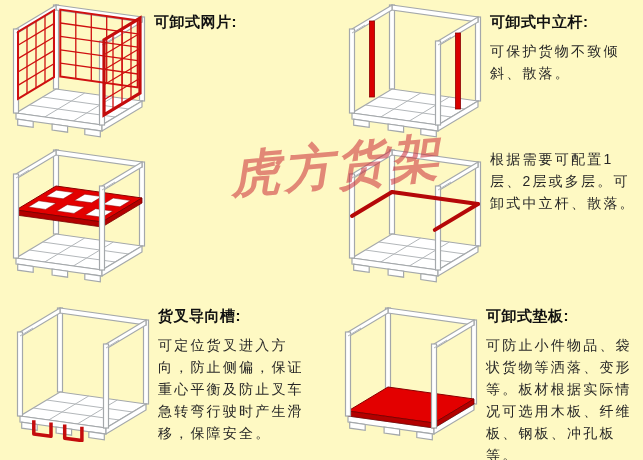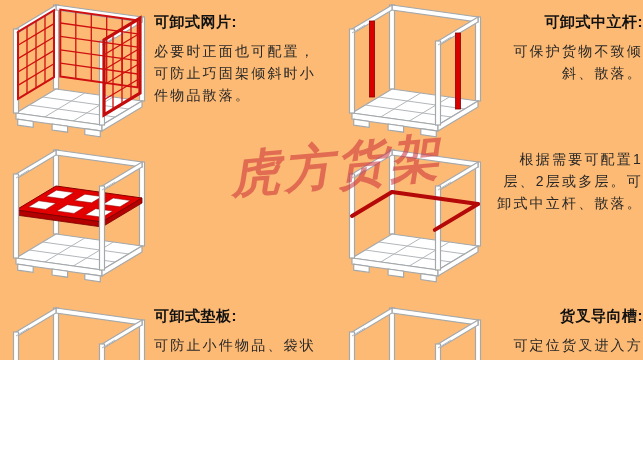--- a/index.html
+++ b/index.html
@@ -1,29 +1,29 @@
 <!DOCTYPE html>
 <html><head>
 <meta charset="utf-8">
 <style>
   html,body{margin:0;padding:0;background:#fff;}
   .page{
-    position:relative;width:643px;height:360px;background:#fdba74;
+    position:relative;width:643px;height:460px;background:#fef9c3;
     font-family:"Liberation Sans",sans-serif;overflow:hidden;
   }
   .grid{
     display:grid;width:643px;height:460px;
     grid-template-columns:332px 311px;
     grid-template-rows:142px 156px 162px;
   }
   .cell{display:flex;align-items:flex-start;}
   .cell svg{flex:none;width:150px;height:138px;}
   .txt{padding-left:4px;}
   .c1 .txt{width:170px;}
-  .c2 .txt{width:160px;text-align:right;}
+  .c2 .txt{width:160px;}
   .c2 svg{margin-left:4px;}
   .r1 svg{margin-top:1px;}  .r1 .txt{padding-top:13px;}
   .r2 svg{margin-top:4px;}  .r2 .txt{padding-top:6px;}
   .r3 svg{margin-top:6px;}  .r3 .txt{padding-top:9px;}
   .title{margin:0 0 8px 0;font-size:15px;font-weight:bold;color:#111;letter-spacing:0.5px;}
   .body{margin:0;font-size:14px;line-height:22px;color:#272727;letter-spacing:2.2px;}
   .watermark{
     position:absolute;left:230px;top:133px;z-index:4;pointer-events:none;
     font-size:50px;font-weight:bold;font-style:italic;letter-spacing:3px;
     color:rgba(203,44,54,0.55);transform:rotate(-5deg);white-space:nowrap;
@@ -90,21 +90,20 @@
           <line x1="113.0" y1="108.4" x2="113.0" y2="33.4" class="rdthickl"></line>
           <line x1="122.0" y1="103.0" x2="122.0" y2="28.0" class="rdthickl"></line>
           <line x1="131.0" y1="97.6" x2="131.0" y2="22.6" class="rdthickl"></line>
           <line x1="104.0" y1="98.8" x2="140.0" y2="77.2" class="rdthickl"></line>
           <line x1="104.0" y1="83.8" x2="140.0" y2="62.2" class="rdthickl"></line>
           <line x1="104.0" y1="68.8" x2="140.0" y2="47.2" class="rdthickl"></line>
           <line x1="104.0" y1="53.8" x2="140.0" y2="32.2" class="rdthickl"></line>
         </svg>
       <div class="txt">
         <p class="title">可卸式网片:</p>
-        <p class="body">必要时正面也可配置，可防止巧固架倾斜时小件物品散落。</p>
       </div>
     </div>
 
     <div class="cell r1 c2">
       <svg viewBox="0 0 150 138" role="img">
           <rect x="53.5" y="4" width="5" height="84" class="fr"></rect>
           <rect x="139.5" y="16" width="5" height="84" class="fr"></rect>
           <polygon points="56.0,4.0 142.0,16.0 142.0,21.0 56.0,9.0" class="fr"></polygon>
           <polygon points="16.0,28.0 56.0,4.0 56.0,9.0 16.0,33.0" class="fr"></polygon>
           <polygon points="102.0,40.0 142.0,16.0 142.0,21.0 102.0,45.0" class="fr"></polygon>
@@ -189,20 +188,50 @@
           <line x1="102.0" y1="44.0" x2="115.0" y2="36.0" class="fl"></line>
           <line x1="16.0" y1="70.0" x2="56.0" y2="46.0" class="rbar"></line>
           <line x1="56.0" y1="46.0" x2="142.0" y2="58.0" class="rbar"></line>
           <line x1="142.0" y1="58.0" x2="98.8" y2="83.9" class="rbar"></line>
         </svg>
       <div class="txt">
         <p class="body">根据需要可配置1层、2层或多层。可卸式中立杆、散落。</p>
       </div>
     </div>
 
+    <div class="cell r3 c2">
+      <svg viewBox="0 0 150 138" role="img">
+          <rect x="53.5" y="4" width="5" height="84" class="fr"></rect>
+          <rect x="139.5" y="16" width="5" height="84" class="fr"></rect>
+          <polygon points="56.0,4.0 142.0,16.0 142.0,21.0 56.0,9.0" class="fr"></polygon>
+          <polygon points="16.0,28.0 56.0,4.0 56.0,9.0 16.0,33.0" class="fr"></polygon>
+          <polygon points="102.0,40.0 142.0,16.0 142.0,21.0 102.0,45.0" class="fr"></polygon>
+          <polygon points="16.0,112.0 102.0,124.0 142.0,100.0 56.0,88.0" class="fr"></polygon>
+          <line x1="44.7" y1="116.0" x2="84.7" y2="92.0" class="fl"></line>
+          <line x1="73.3" y1="120.0" x2="113.3" y2="96.0" class="fl"></line>
+          <line x1="29.3" y1="104.0" x2="115.3" y2="116.0" class="fl"></line>
+          <line x1="42.7" y1="96.0" x2="128.7" y2="108.0" class="fl"></line>
+          <polygon points="16.0,112.0 102.0,124.0 102.0,130.0 16.0,118.0" class="fr"></polygon>
+          <polygon points="102.0,124.0 142.0,100.0 142.0,106.0 102.0,130.0" class="fr"></polygon>
+          <polygon points="17.7,118.2 33.2,120.4 33.2,126.4 17.7,124.2" class="fr"></polygon>
+          <polygon points="52.1,123.0 67.6,125.2 67.6,131.2 52.1,129.0" class="fr"></polygon>
+          <polygon points="84.8,127.6 100.3,129.8 100.3,135.8 84.8,133.6" class="fr"></polygon>
+          <rect x="13.5" y="28" width="5" height="84" class="fr"></rect>
+          <rect x="99.5" y="40" width="5" height="84" class="fr"></rect>
+          <line x1="16.0" y1="32.0" x2="29.0" y2="24.0" class="fl"></line>
+          <line x1="102.0" y1="44.0" x2="115.0" y2="36.0" class="fl"></line>
+          <polyline points="29.8,117.9 29.8,129.9 47.0,132.3 47.0,120.3" class="rbar2"></polyline>
+          <polyline points="60.7,122.2 60.7,134.2 77.9,136.6 77.9,124.6" class="rbar2"></polyline>
+        </svg>
+      <div class="txt">
+        <p class="title">货叉导向槽:</p>
+        <p class="body">可定位货叉进入方向，防止侧偏，保证重心平衡及防止叉车急转弯行驶时产生滑移，保障安全。</p>
+      </div>
+    </div>
+
     <div class="cell r3 c1">
       <svg viewBox="0 0 150 138" role="img">
           <rect x="53.5" y="4" width="5" height="84" class="fr"></rect>
           <rect x="139.5" y="16" width="5" height="84" class="fr"></rect>
           <polygon points="56.0,4.0 142.0,16.0 142.0,21.0 56.0,9.0" class="fr"></polygon>
           <polygon points="16.0,28.0 56.0,4.0 56.0,9.0 16.0,33.0" class="fr"></polygon>
           <polygon points="102.0,40.0 142.0,16.0 142.0,21.0 102.0,45.0" class="fr"></polygon>
           <polygon points="16.0,112.0 102.0,124.0 142.0,100.0 56.0,88.0" class="fr"></polygon>
           <line x1="44.7" y1="116.0" x2="84.7" y2="92.0" class="fl"></line>
           <line x1="73.3" y1="120.0" x2="113.3" y2="96.0" class="fl"></line>
@@ -220,46 +249,16 @@
           <rect x="99.5" y="40" width="5" height="84" class="fr"></rect>
           <line x1="16.0" y1="32.0" x2="29.0" y2="24.0" class="fl"></line>
           <line x1="102.0" y1="44.0" x2="115.0" y2="36.0" class="fl"></line>
         </svg>
       <div class="txt">
         <p class="title">可卸式垫板:</p>
         <p class="body">可防止小件物品、袋状货物等洒落、变形等。板材根据实际情况可选用木板、纤维板、钢板、冲孔板等。</p>
       </div>
     </div>
 
-    <div class="cell r3 c2">
-      <svg viewBox="0 0 150 138" role="img">
-          <rect x="53.5" y="4" width="5" height="84" class="fr"></rect>
-          <rect x="139.5" y="16" width="5" height="84" class="fr"></rect>
-          <polygon points="56.0,4.0 142.0,16.0 142.0,21.0 56.0,9.0" class="fr"></polygon>
-          <polygon points="16.0,28.0 56.0,4.0 56.0,9.0 16.0,33.0" class="fr"></polygon>
-          <polygon points="102.0,40.0 142.0,16.0 142.0,21.0 102.0,45.0" class="fr"></polygon>
-          <polygon points="16.0,112.0 102.0,124.0 142.0,100.0 56.0,88.0" class="fr"></polygon>
-          <line x1="44.7" y1="116.0" x2="84.7" y2="92.0" class="fl"></line>
-          <line x1="73.3" y1="120.0" x2="113.3" y2="96.0" class="fl"></line>
-          <line x1="29.3" y1="104.0" x2="115.3" y2="116.0" class="fl"></line>
-          <line x1="42.7" y1="96.0" x2="128.7" y2="108.0" class="fl"></line>
-          <polygon points="16.0,112.0 102.0,124.0 102.0,130.0 16.0,118.0" class="fr"></polygon>
-          <polygon points="102.0,124.0 142.0,100.0 142.0,106.0 102.0,130.0" class="fr"></polygon>
-          <polygon points="17.7,118.2 33.2,120.4 33.2,126.4 17.7,124.2" class="fr"></polygon>
-          <polygon points="52.1,123.0 67.6,125.2 67.6,131.2 52.1,129.0" class="fr"></polygon>
-          <polygon points="84.8,127.6 100.3,129.8 100.3,135.8 84.8,133.6" class="fr"></polygon>
-          <rect x="13.5" y="28" width="5" height="84" class="fr"></rect>
-          <rect x="99.5" y="40" width="5" height="84" class="fr"></rect>
-          <line x1="16.0" y1="32.0" x2="29.0" y2="24.0" class="fl"></line>
-          <line x1="102.0" y1="44.0" x2="115.0" y2="36.0" class="fl"></line>
-          <polyline points="29.8,117.9 29.8,129.9 47.0,132.3 47.0,120.3" class="rbar2"></polyline>
-          <polyline points="60.7,122.2 60.7,134.2 77.9,136.6 77.9,124.6" class="rbar2"></polyline>
-        </svg>
-      <div class="txt">
-        <p class="title">货叉导向槽:</p>
-        <p class="body">可定位货叉进入方向，防止侧偏，保证重心平衡及防止叉车急转弯行驶时产生滑移，保障安全。</p>
-      </div>
-    </div>
-
   </div>
 
   <div class="watermark">虎方货架</div>
 </div>
 
 </body></html>

